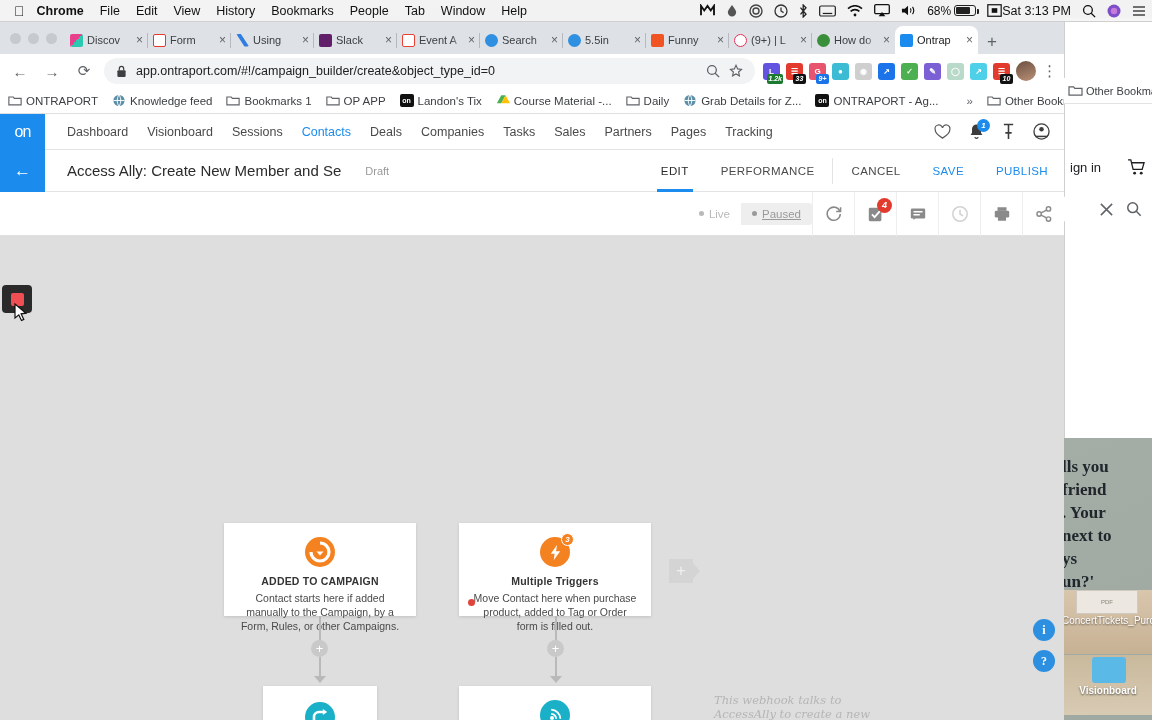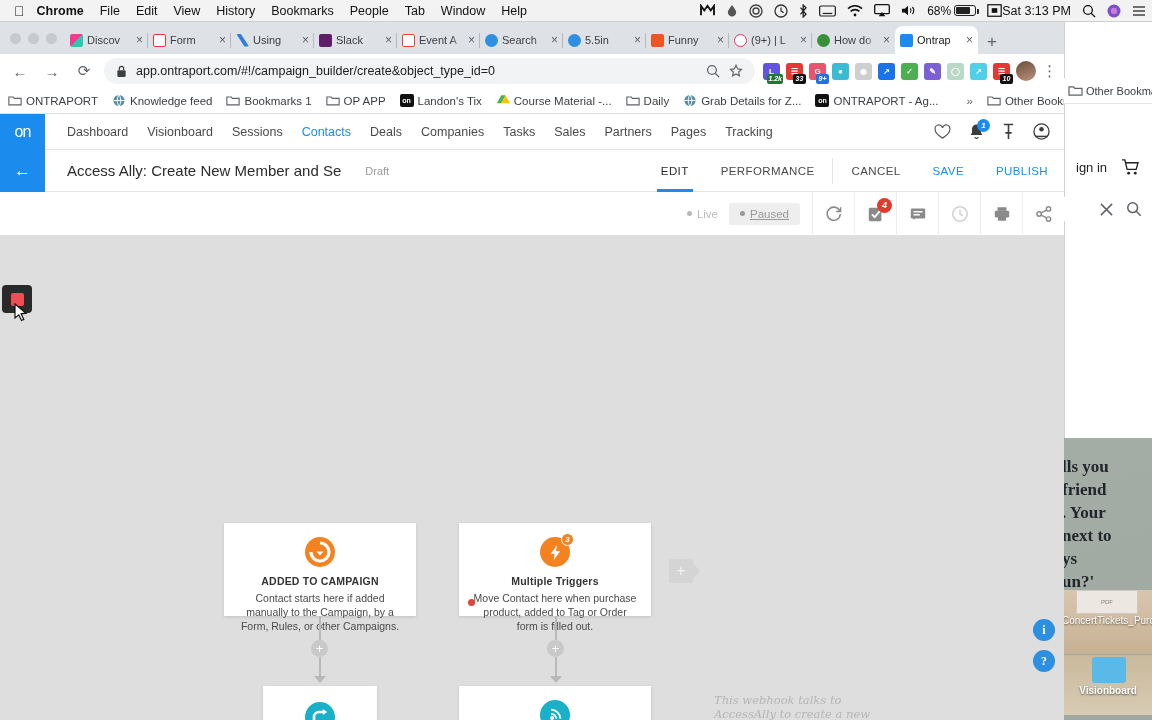--- a/index.html
+++ b/index.html
@@ -31,21 +31,21 @@
   .bg-bm-row {
     position: absolute; left: 1064px; top: 78px; width: 88px; height: 26px;
     background: #fff; border-bottom: 1px solid #e3e3e3;
     display: flex; align-items: center; padding-left: 4px;
     font-size: 11px; color: #3c4043; white-space: nowrap;
   }
   .bg-bm-row .ic { width: 15px; height: 13px; margin-right: 3px; flex: none; }
   .bg-signin {
     position: absolute; left: 1064px; top: 150px; width: 88px; height: 34px;
     display: flex; align-items: center; justify-content: space-between;
-    padding: 0 12px; font-size: 13px; color: #202124; white-space: nowrap;
+    padding: 0 6px; font-size: 13px; color: #202124; white-space: nowrap;
   }
   .bg-searchpill {
     position: absolute; left: 1060px; top: 190px; width: 96px; height: 38px;
     background: #fff; border-radius: 19px;
     display: flex; align-items: center; justify-content: flex-end; gap: 12px;
     padding-right: 14px;
   }
   .bg-text-block {
     position: absolute; left: 1062px; top: 455px; width: 92px;
     font-family: "Liberation Serif", serif; font-size: 17px; line-height: 23px;
@@ -227,21 +227,21 @@
   }
   .optitle .act.blue { color: #1b8ced; }
   .optitle .divider { width: 1px; background: #e4e4e4; margin: 8px 2px; }
 
   .optoolbar {
     height: 44px; background: #fff; display: flex; align-items: center;
     justify-content: flex-end; border-bottom: 1px solid #e0e0e0;
   }
   .lp {
     display: flex; align-items: center; border-radius: 3px; overflow: hidden;
-    margin-right: 12px; font-size: 11.5px;
+    font-size: 11.5px;
   }
   .lp .seg { padding: 5px 11px; color: #b9b9b9; display: flex; align-items: center; gap: 5px; }
   .lp .seg.on { background: #eeeeee; color: #9a9a9a; text-decoration: underline; }
   .lp .dot { width: 5px; height: 5px; border-radius: 50%; background: currentColor; display: block; }
   .tbtn {
     width: 42px; height: 44px; display: flex; align-items: center; justify-content: center;
     color: #8a8a8a; position: relative; border-left: 1px solid #eee;
   }
   .tbtn.dim { color: #d2d2d2; }
   .tbadge {

